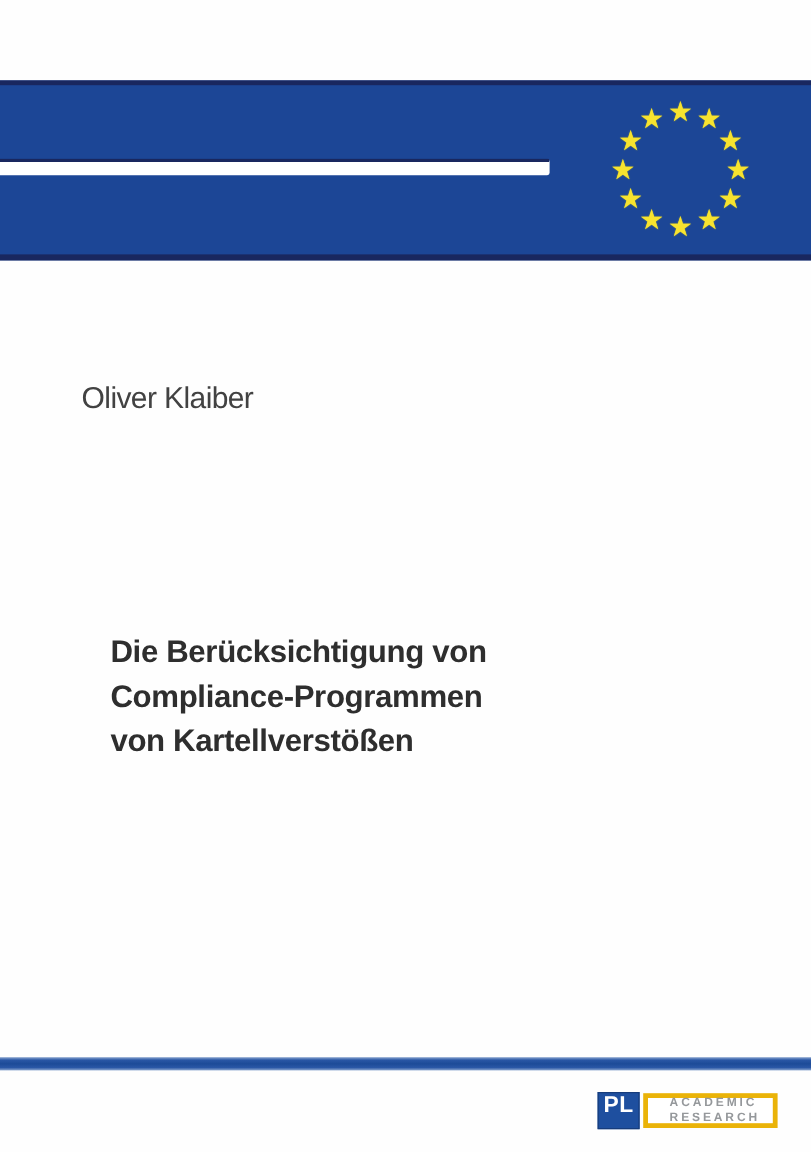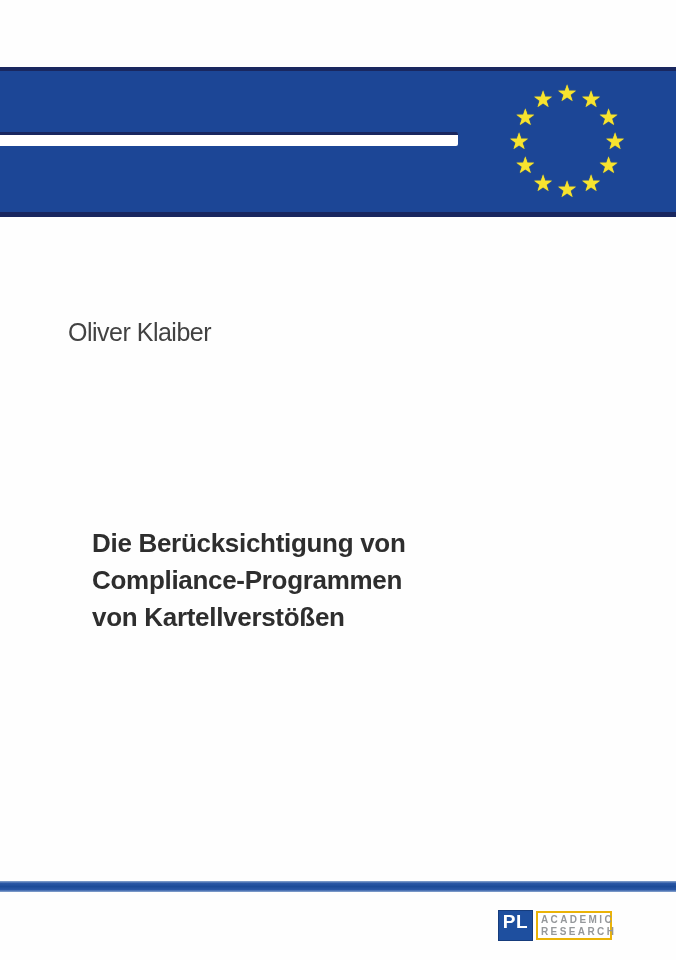--- a/index.html
+++ b/index.html
@@ -63,24 +63,24 @@
   .publisher{position:absolute;left:498px;top:910px;height:31px;}
   .pl-square{
     position:absolute;left:0;top:0;width:35px;height:31px;
     background:#1e4f9f;border:1px solid #163c7c;box-sizing:border-box;
     display:flex;justify-content:center;
   }
   .pl-square span{
     color:#ffffff;font-size:19px;font-weight:bold;letter-spacing:0.5px;
   }
   .pl-box{
-    position:absolute;left:38px;top:1px;width:76px;height:29px;
-    background:#ffffff;border:2px solid #eab308;box-sizing:border-box;
+    position:absolute;left:38px;top:1px;width:112px;height:29px;
+    background:#ffffff;border:4px solid #eab308;box-sizing:border-box;
     display:flex;flex-direction:column;justify-content:center;
-    padding-left:3px;
+    padding-left:18px;
   }
   .pl-box span{
     color:#95989b;font-size:10px;font-weight:bold;
     letter-spacing:2.4px;line-height:12px;white-space:nowrap;
   }
 </style>
 </head>
 <body>
 
 <div class="cover">

